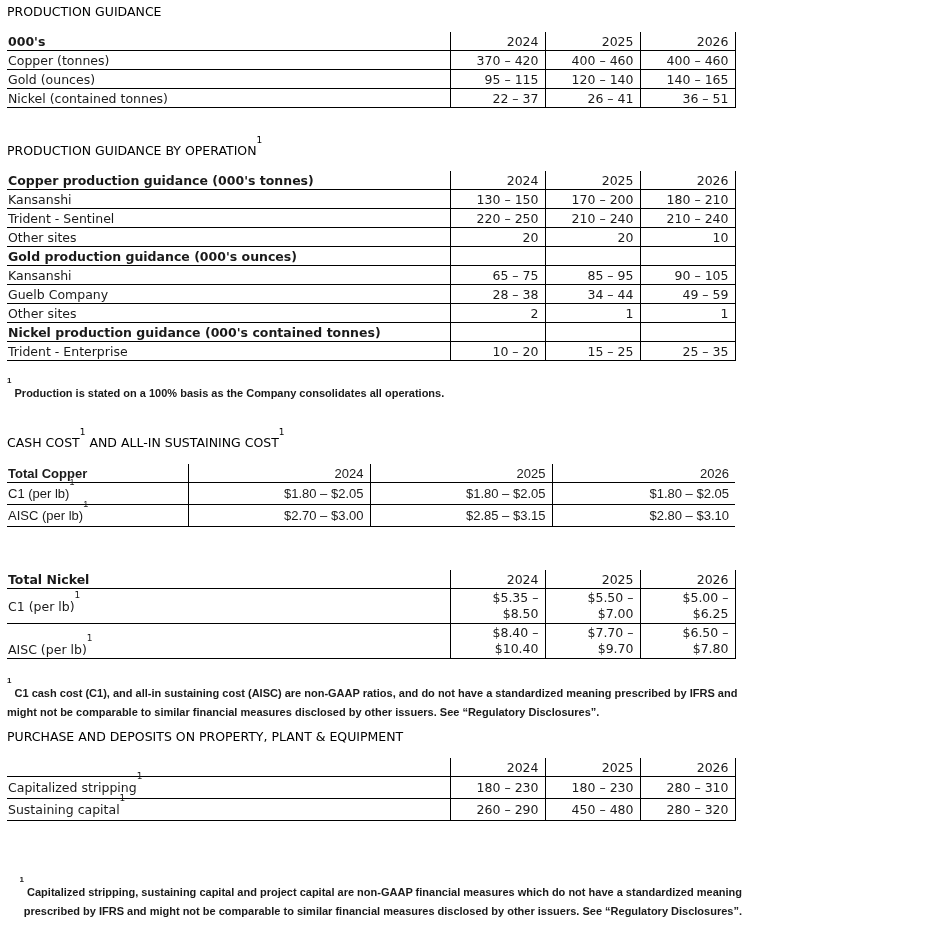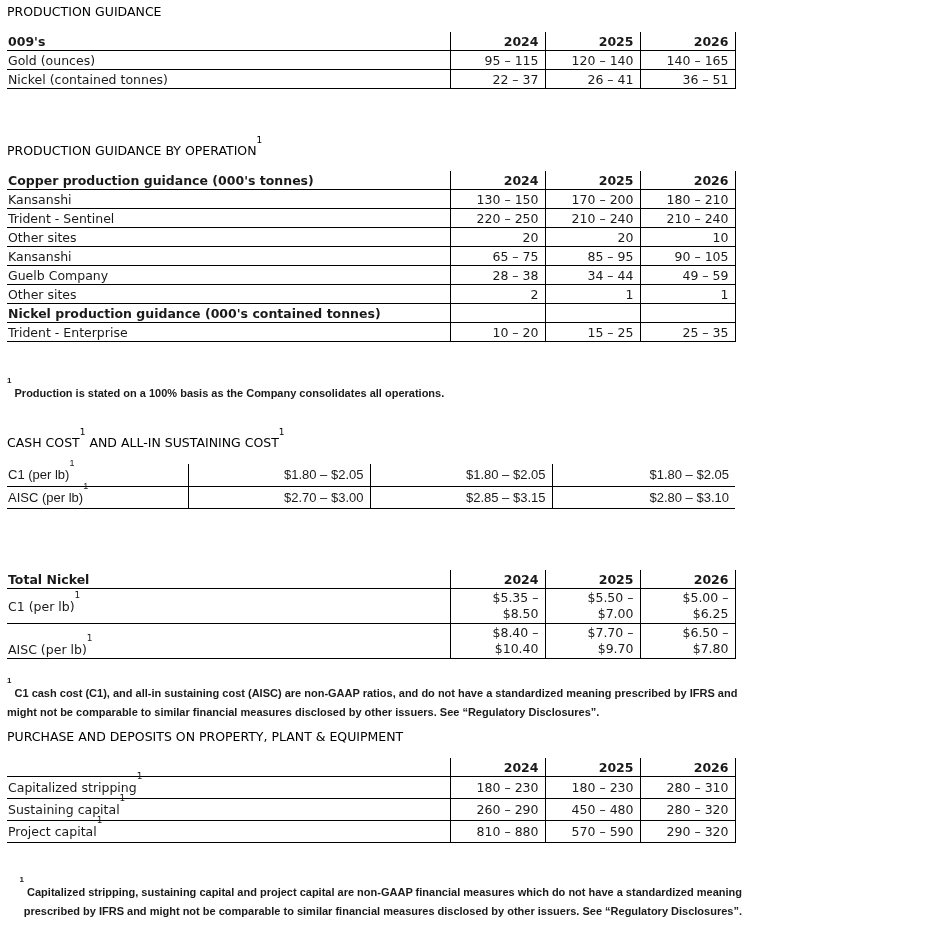--- a/index.html
+++ b/index.html
@@ -55,21 +55,21 @@
       border-left: 1px solid #000;
       padding-right: 6px;
     }
     table.grid .num.last {
       border-right: 1px solid #000;
     }
     table.grid tr.head th, table.grid tr.head td {
       border-bottom: 1px solid #000;
     }
     table.grid tr.head .num {
-      font-weight: bold;
+      font-weight: normal;
       margin-left: 18px;
     }
     table.grid tr.group td.label {
       font-weight: bold;
     }
     table.grid .wrap {
       white-space: normal;
       line-height: 16px;
     }
     .footnote {
@@ -101,24 +101,30 @@
 
 <table class="grid" style="top:32px; width:728px;">
   <colgroup>
       <col style="width:443px">
       <col style="width:95px">
       <col style="width:95px">
       <col style="width:95px">
     </colgroup>
   <tbody>
       <tr class="head">
-    <th>009's</th>
+    <th>000's</th>
     <td class="num">2024</td>
     <td class="num">2025</td>
     <td class="num last">2026</td>
+  </tr>
+  <tr>
+    <td>Copper (tonnes)</td>
+    <td class="num">370 – 420</td>
+    <td class="num">400 – 460</td>
+    <td class="num last">400 – 460</td>
   </tr>
   <tr>
     <td>Gold (ounces)</td>
     <td class="num">95 – 115</td>
     <td class="num">120 – 140</td>
     <td class="num last">140 – 165</td>
   </tr>
   <tr>
     <td>Nickel (contained tonnes)</td>
     <td class="num">22 – 37</td>
@@ -156,20 +162,26 @@
     <td>Trident - Sentinel</td>
     <td class="num">220 – 250</td>
     <td class="num">210 – 240</td>
     <td class="num last">210 – 240</td>
   </tr>
   <tr>
     <td>Other sites</td>
     <td class="num">20</td>
     <td class="num">20</td>
     <td class="num last">10</td>
+  </tr>
+  <tr class="group">
+    <td class="label">Gold production guidance (000's ounces)</td>
+    <td class="num"></td>
+    <td class="num"></td>
+    <td class="num last"></td>
   </tr>
   <tr>
     <td>Kansanshi</td>
     <td class="num">65 – 75</td>
     <td class="num">85 – 95</td>
     <td class="num last">90 – 105</td>
   </tr>
   <tr>
     <td>Guelb Company</td>
     <td class="num">28 – 38</td>
@@ -207,20 +219,26 @@
 </div>
 
 <table class="grid copper-cost" style="top:464px; width:728px;">
   <colgroup>
       <col style="width:181px">
       <col style="width:182px">
       <col style="width:182px">
       <col style="width:183px">
     </colgroup>
   <tbody>
+      <tr class="head">
+    <th class="lbl">Total Copper</th>
+    <td class="num">2024</td>
+    <td class="num">2025</td>
+    <td class="num">2026</td>
+  </tr>
   <tr style="height:22px">
     <td><span>C1 (per lb)</span><sup>1</sup></td>
     <td class="num">$1.80 – $2.05</td>
     <td class="num">$1.80 – $2.05</td>
     <td class="num">$1.80 – $2.05</td>
   </tr>
   <tr style="height:22px">
     <td><span>AISC (per lb)</span><sup>1</sup></td>
     <td class="num">$2.70 – $3.00</td>
     <td class="num">$2.85 – $3.15</td>
@@ -302,25 +320,19 @@
     <td class="num">180 – 230</td>
     <td class="num">180 – 230</td>
     <td class="num last">280 – 310</td>
   </tr>
   <tr style="height:22px">
     <td><span>Sustaining capital</span><sup>1</sup></td>
     <td class="num">260 – 290</td>
     <td class="num">450 – 480</td>
     <td class="num last">280 – 320</td>
   </tr>
-  <tr style="height:22px">
-    <td><span>Project capital</span><sup>1</sup></td>
-    <td class="num">810 – 880</td>
-    <td class="num">570 – 590</td>
-    <td class="num last">290 – 320</td>
-  </tr>
 </tbody>
   </table>
 
 <div class="footnote" style="top:883px; width:735px;text-align:right;">
   <sup>1</sup>
   <span>Capitalized stripping, sustaining capital and project capital are non-GAAP financial measures which do not have a standardized meaning prescribed by IFRS and might not be comparable to similar financial measures disclosed by other issuers. See “Regulatory Disclosures”.</span>
 </div>
 
 </body></html>

